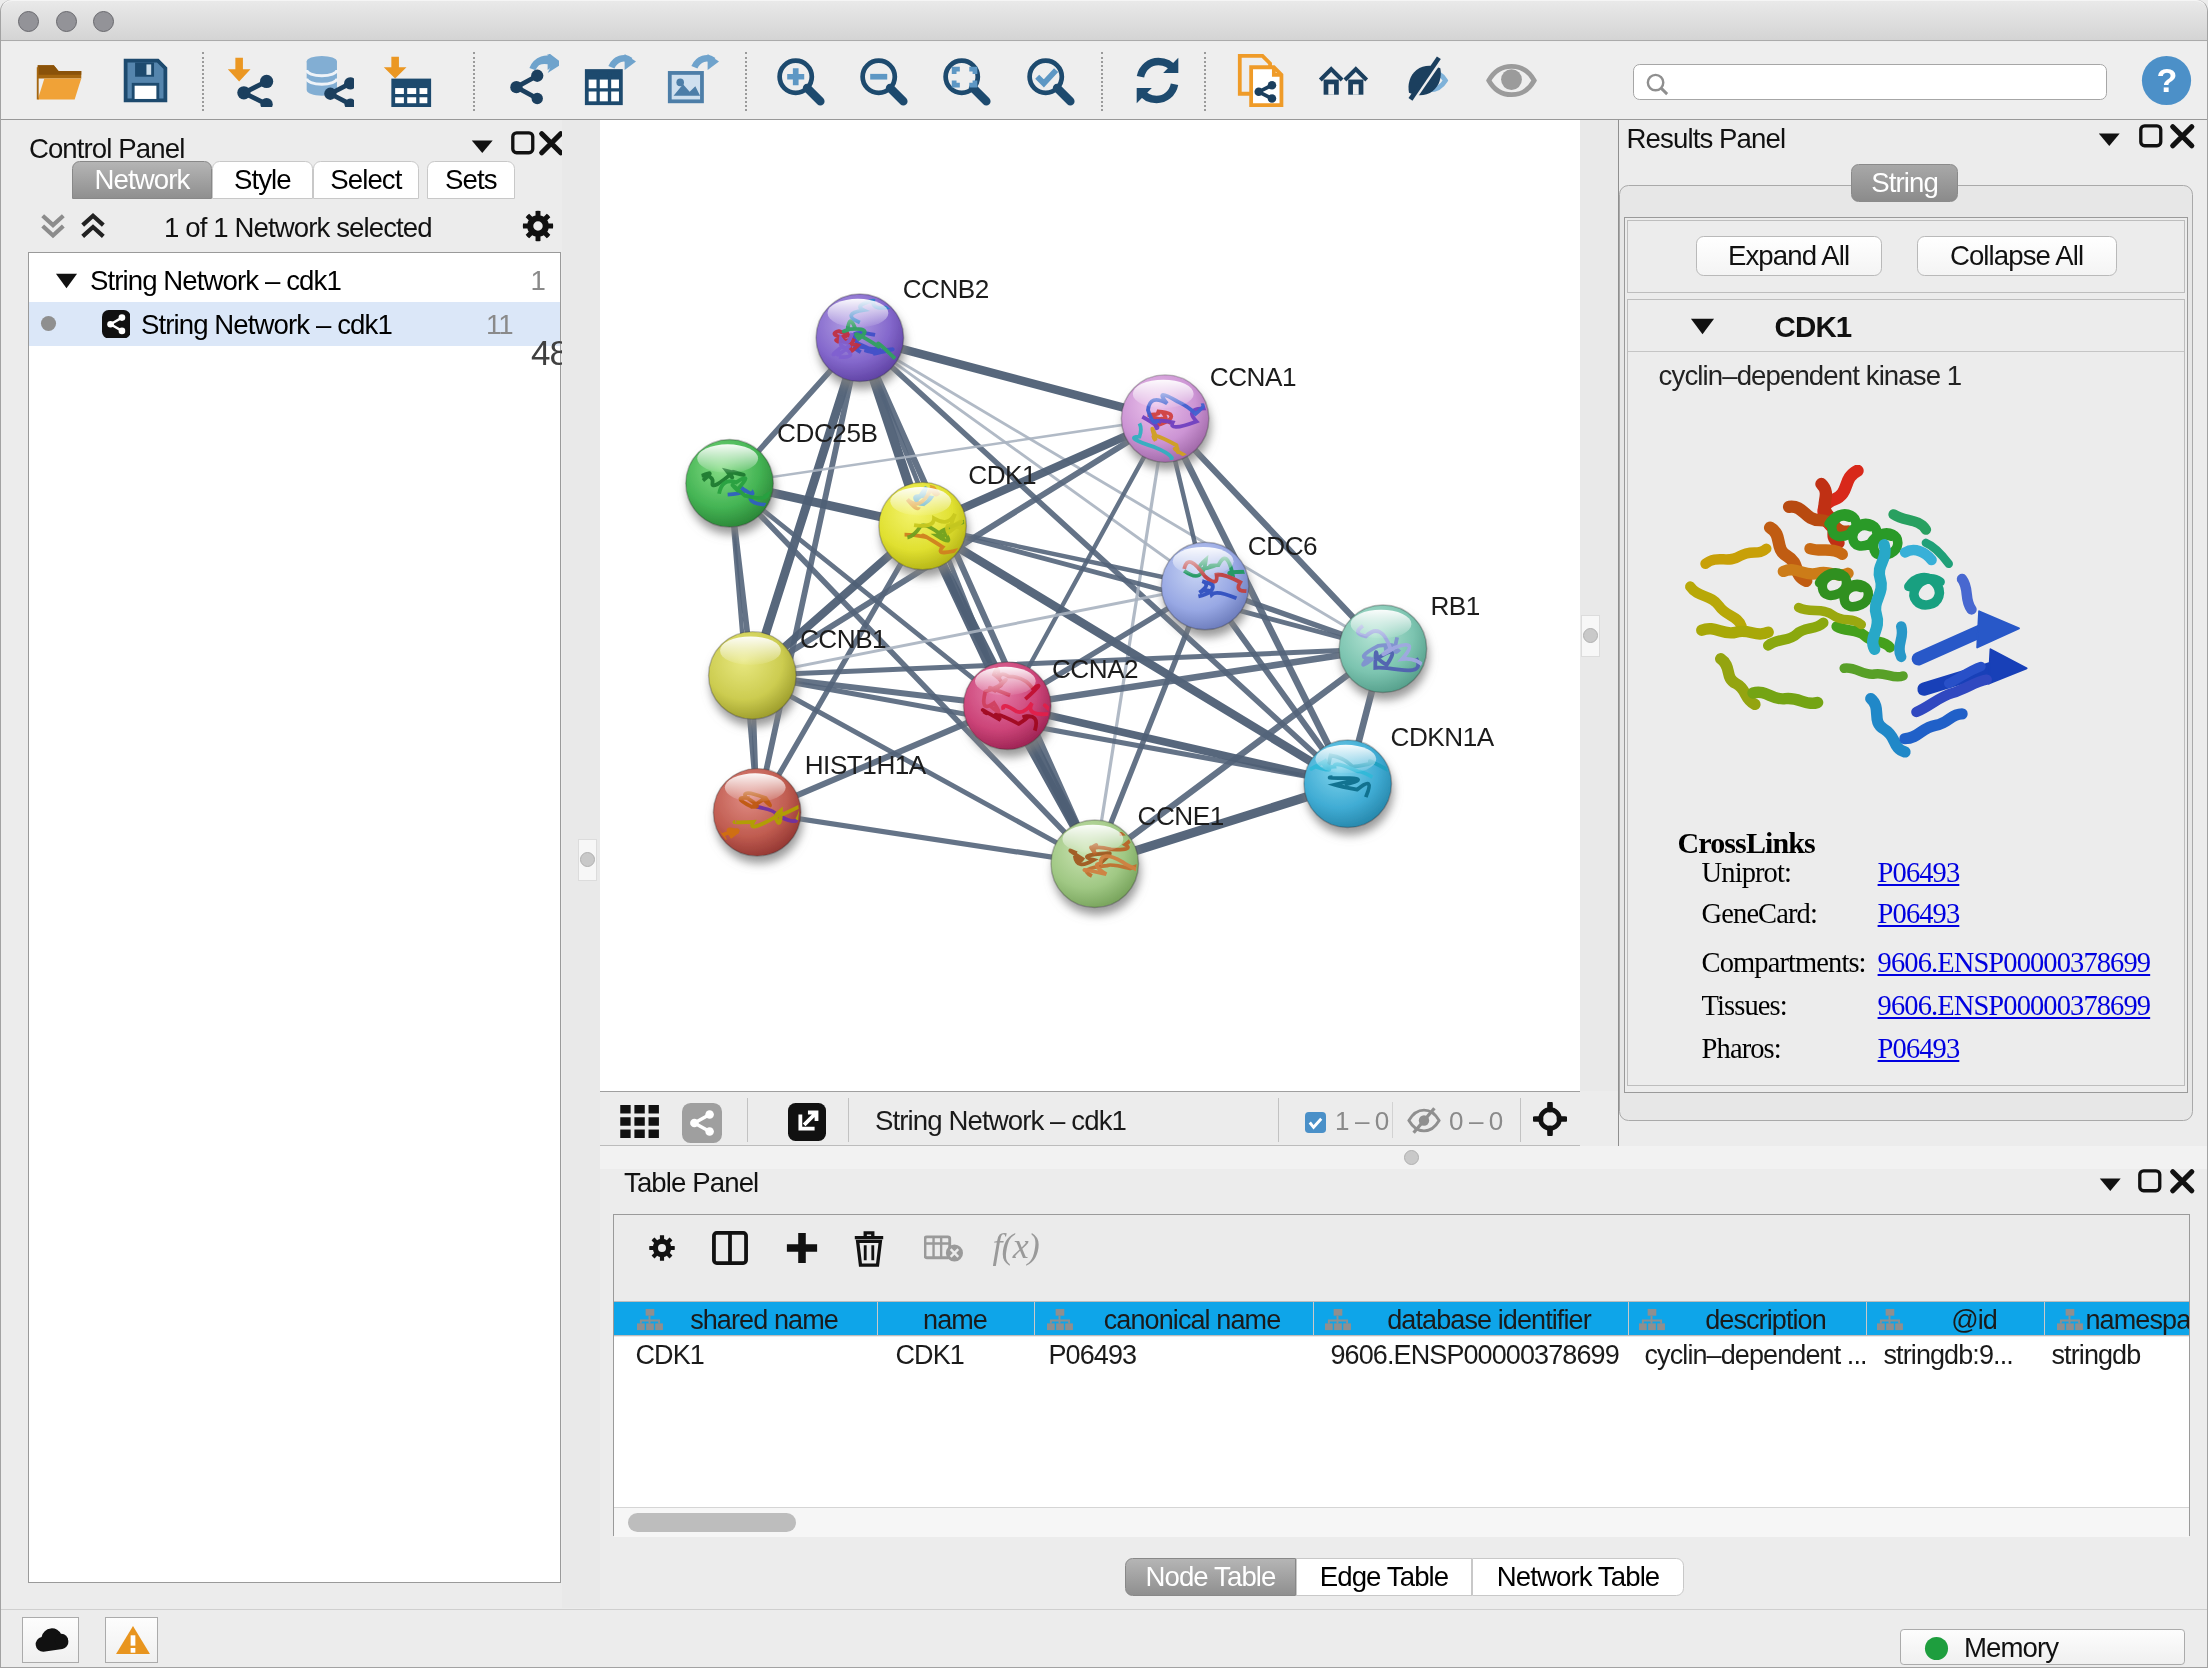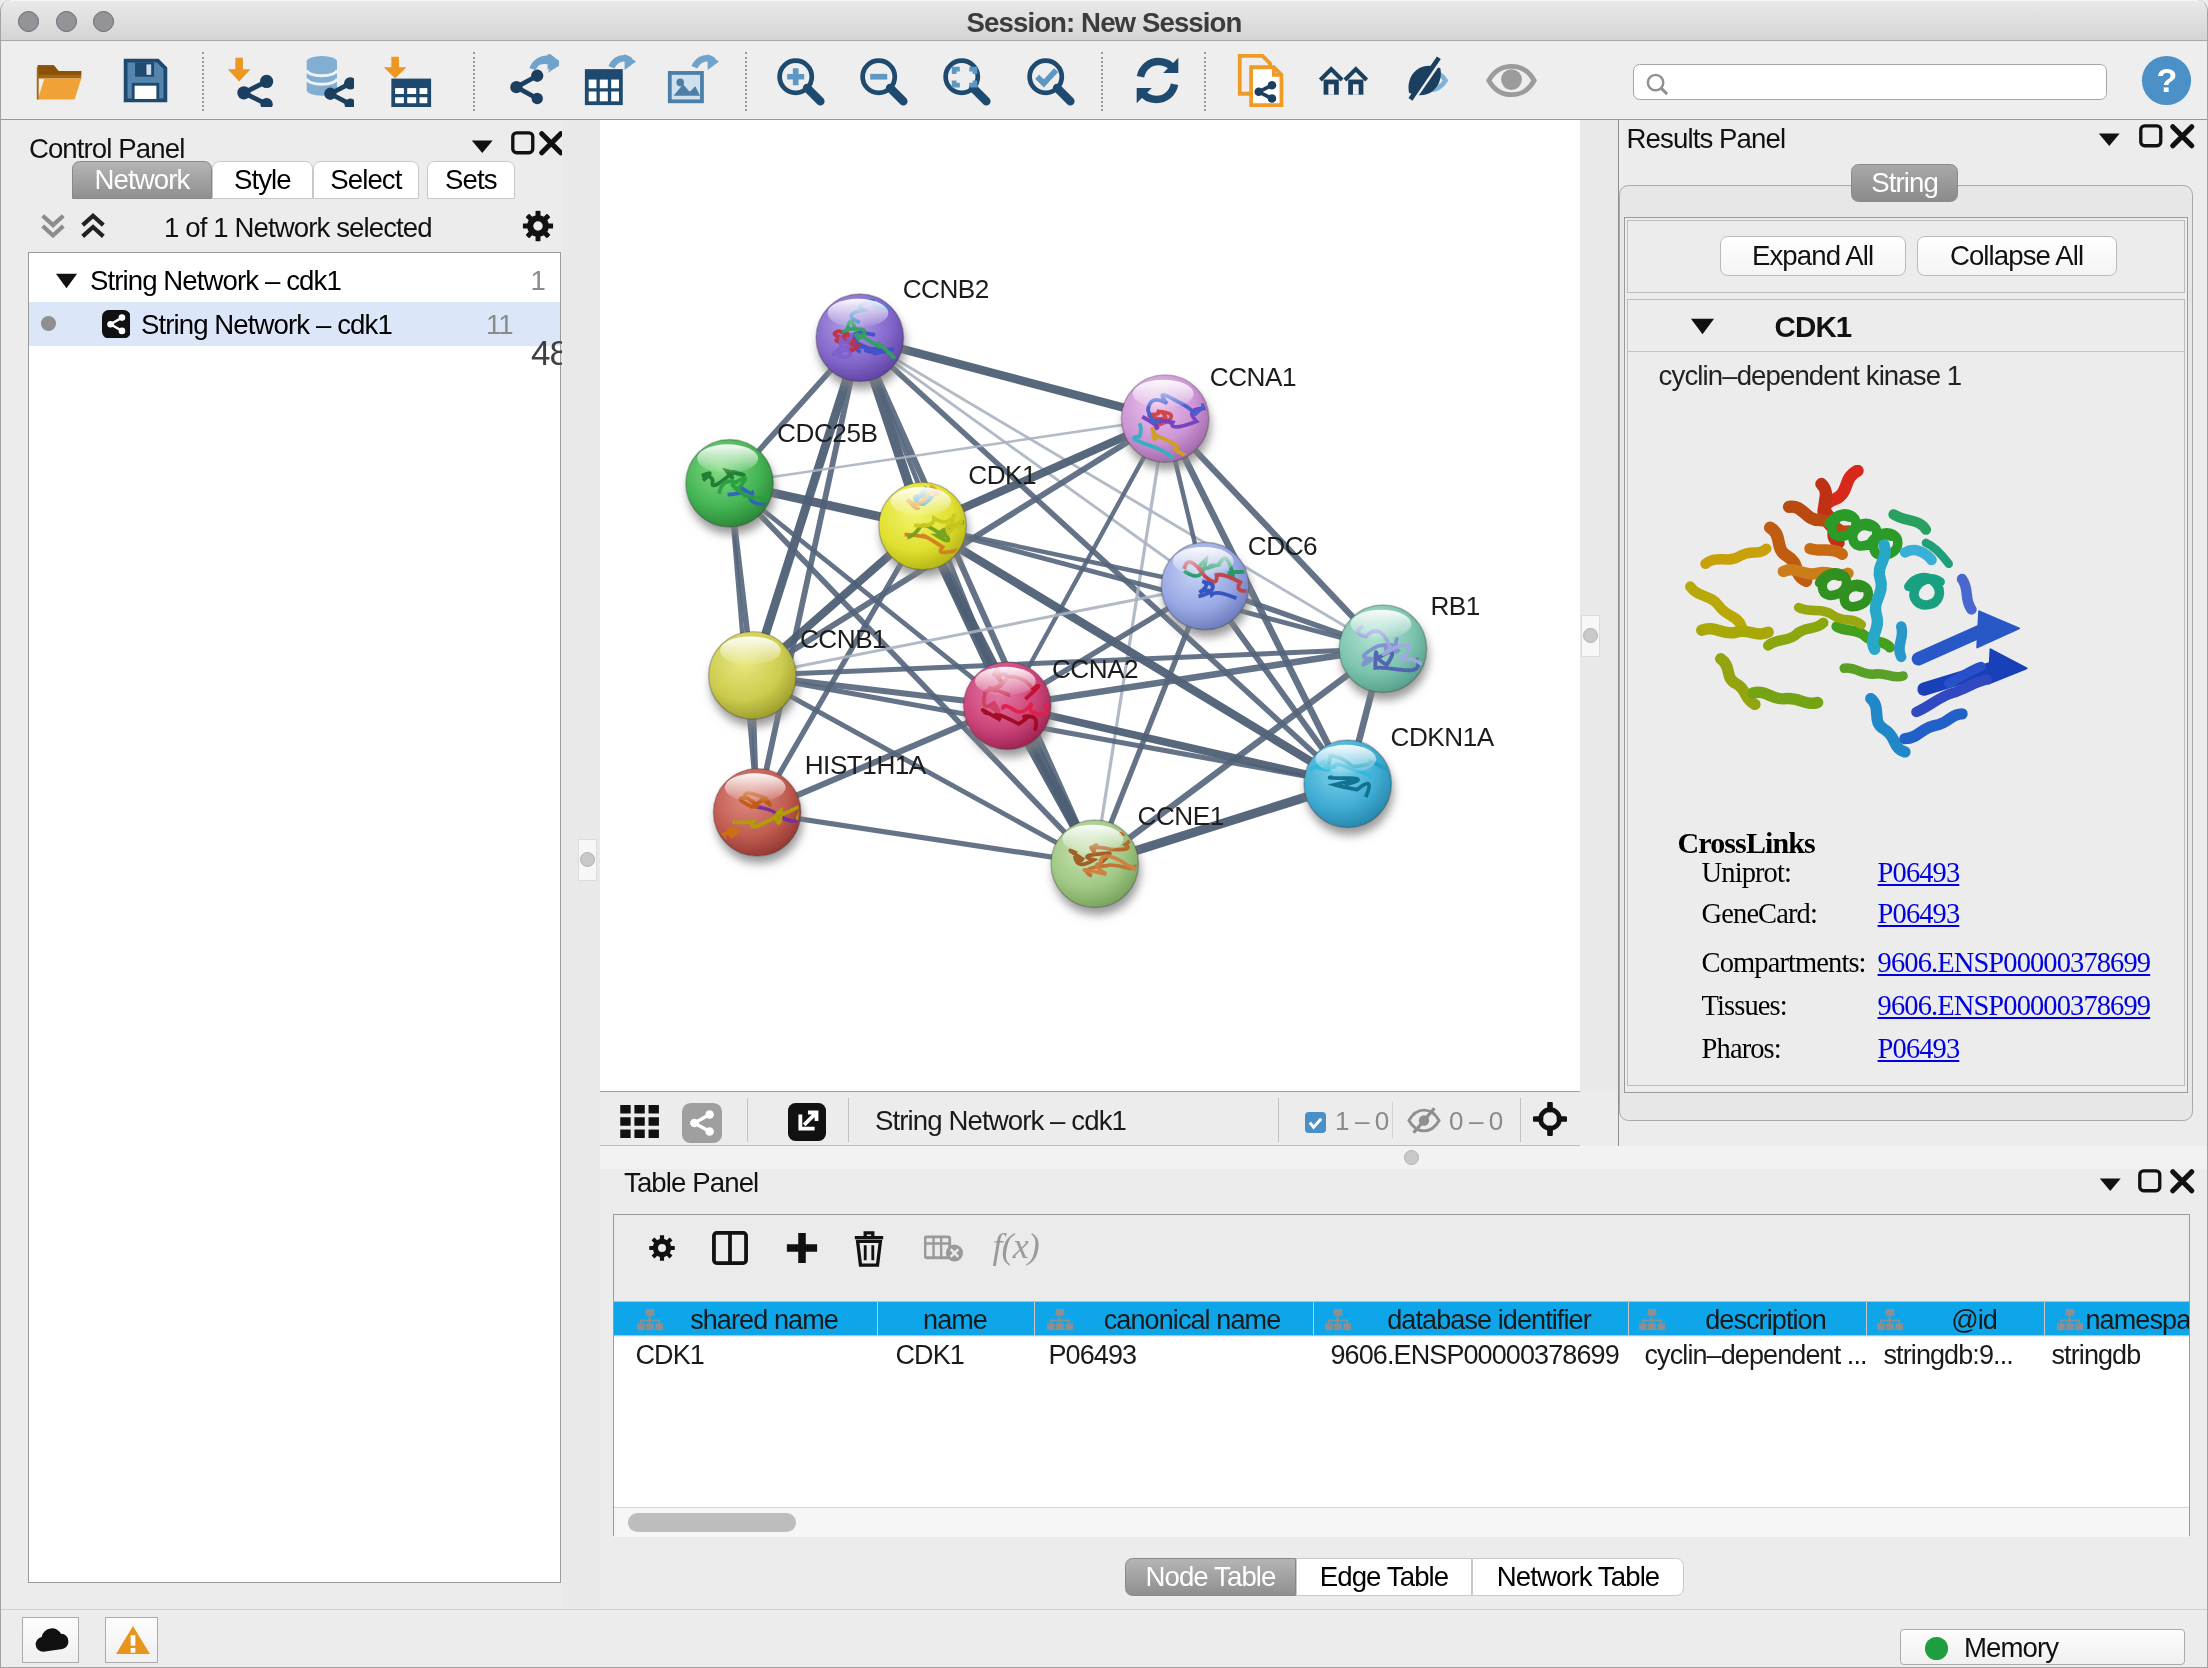--- a/index.html
+++ b/index.html
@@ -69,21 +69,20 @@
           <path d="M14 8v5M5 16v-3h19v3M14 11v5" stroke="#8f8f8f" stroke-width="2" fill="none"></path>
         </g>
       </symbol>
 </defs>
   </svg>
 <div id="win">
   <div id="titlebar">
     <div class="tl" style="left:17px;"></div>
     <div class="tl" style="left:55px;"></div>
     <div class="tl" style="left:92px;"></div>
-    <div id="title">Session: New Session</div>
   </div>
   <div id="toolbar">
     <svg class="tbi" style="left:32px" viewBox="0 0 56 56">
         <path d="M5 12h17l5 6h24v8H5z" fill="#a5660f"></path>
         <path d="M5 12h17l5 6h24v4H5z" fill="#8a5209"></path>
         <path d="M51 26H12L5 48h39z" fill="#f0a237"></path>
         <path d="M5 48V14" stroke="#a5660f" stroke-width="2"></path>
       </svg>
     <svg class="tbi" style="left:118px" viewBox="0 0 56 56">
         <path d="M7 7h34l8 8v34H7z" fill="#5585ad"></path>
@@ -628,21 +627,21 @@
     <svg class="abs" style="left:518px;top:1.9px" width="28.5" height="28.5" viewBox="0 0 30 30">
         <rect x="4" y="4" width="21" height="21" rx="4" fill="none" stroke="#111" stroke-width="3.5"></rect>
       </svg>
     <svg class="abs" style="left:549px;top:1.9px" width="28.5" height="28.5" viewBox="0 0 30 30">
         <path d="M5 5l20 20M25 5L5 25" stroke="#111" stroke-width="5.5" stroke-linecap="round"></path>
       </svg>
     <div class="abs" style="left:0px;top:65px;width:574px;height:936px;background:#e7e7e7;border:1px solid #a9a9a9;border-radius:9.5px;"></div>
     <div class="abs" style="left:232px;top:44px;width:107px;height:38px;background:linear-gradient(#a8a8a8,#8b8b8b);border:1px solid #8a8a8a;border-radius:7.6px;color:#fff;font-size:27.6px;text-align:center;line-height:36px;">String</div>
     <div class="abs" style="left:4.8px;top:97px;width:564px;height:876px;background:#ececec;border:1px solid #9a9a9a;"></div>
     <div class="abs" style="left:7.6px;top:100px;width:558px;height:73px;border:1px solid #bdbdbd;">
-      <div class="abs" style="left:68px;top:15px;width:186px;height:40px;background:linear-gradient(#ffffff,#f4f4f4);border:1px solid #b9b9b9;border-radius:7.6px;font-size:27.6px;color:#111;text-align:center;line-height:38px;margin-left:24px;">Expand All</div>
+      <div class="abs" style="left:68px;top:15px;width:186px;height:40px;background:linear-gradient(#ffffff,#f4f4f4);border:1px solid #b9b9b9;border-radius:7.6px;font-size:27.6px;color:#111;text-align:center;line-height:38px;">Expand All</div>
       <div class="abs" style="left:289px;top:15px;width:200px;height:40px;background:linear-gradient(#ffffff,#f4f4f4);border:1px solid #b9b9b9;border-radius:7.6px;font-size:27.6px;color:#111;text-align:center;line-height:38px;">Collapse All</div>
     </div>
     <div class="abs" style="left:7.6px;top:179px;width:558px;height:787px;border:1px solid #bdbdbd;">
       <div class="abs" style="left:0;top:0;width:556px;height:52px;border-bottom:1px solid #c5c5c5;">
         <svg class="abs" style="left:61px;top:14.3px" width="27" height="25" viewBox="0 0 28 26">
             <path d="M2 5h24L14 21z" fill="#111"></path>
           </svg>
         <div class="abs" style="left:147px;top:9.5px;font-size:29.5px;font-weight:bold;color:#111;">CDK1</div>
       </div>
       <div class="abs" style="left:31px;top:60px;font-size:27.6px;color:#222;">cyclin–dependent kinase 1</div>

